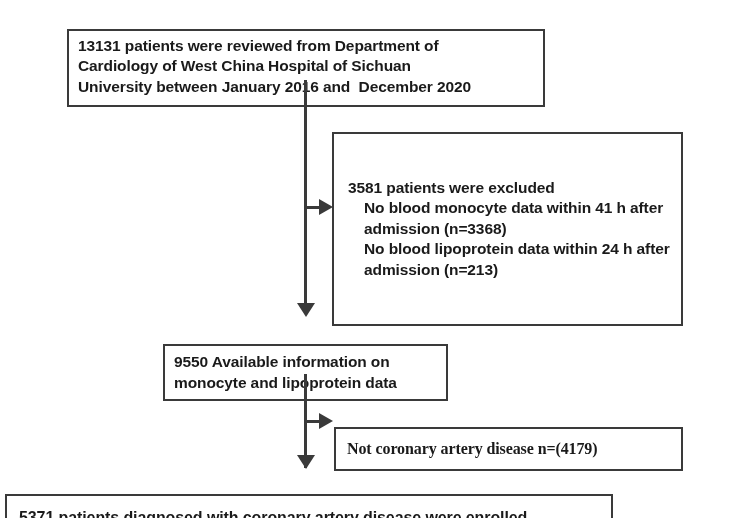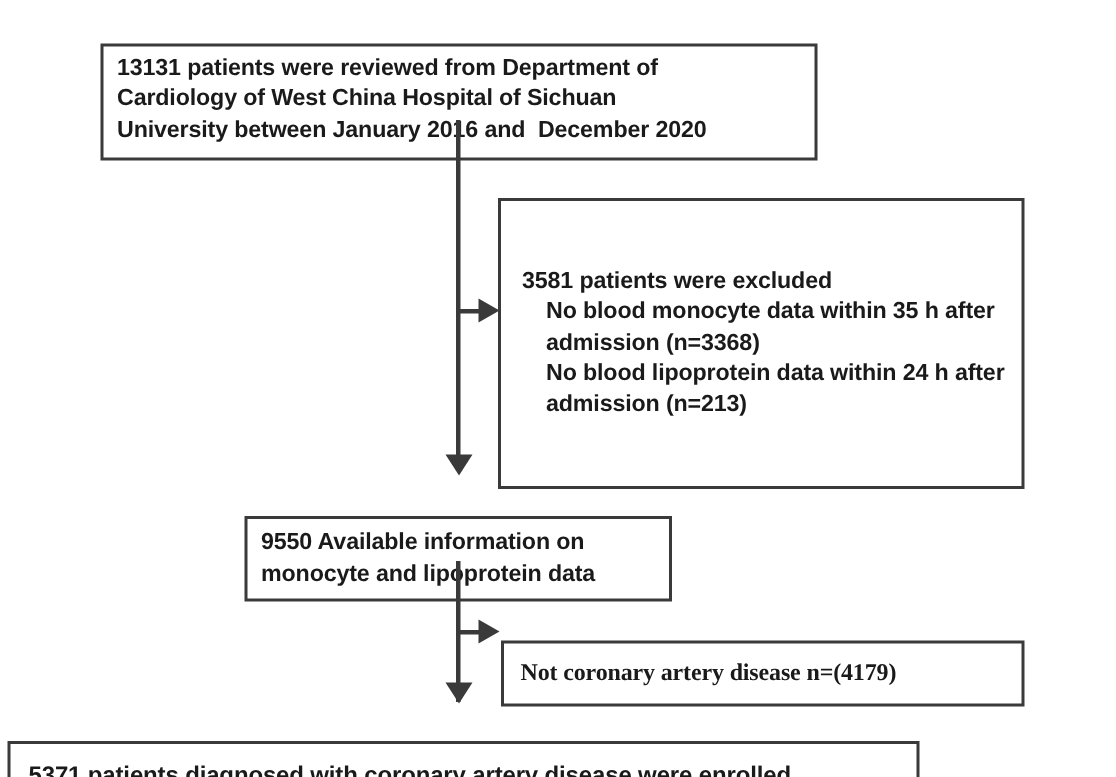--- a/index.html
+++ b/index.html
@@ -100,21 +100,21 @@
   </div>
 
   <div class="vline" style="left:304px; top:80px; height:224px;"></div>
   <div class="arrow-down" style="left:297px; top:303px;"></div>
 
   <div class="hline" style="left:304px; top:206px; width:18px;"></div>
   <div class="arrow-right" style="left:319px; top:199px;"></div>
 
   <div class="node" id="node-excluded">
     <span class="txt">3581 patients were excluded</span>
-    <span class="indent">No blood monocyte data within 35 h after
+    <span class="indent">No blood monocyte data within 41 h after
 admission (n=3368)</span>
     <span class="indent">No blood lipoprotein data within 24 h after
 admission (n=213)</span>
   </div>
 
   <div class="node" id="node-available">
     <span class="txt">9550 Available information on
 monocyte and lipoprotein data</span>
   </div>
 

